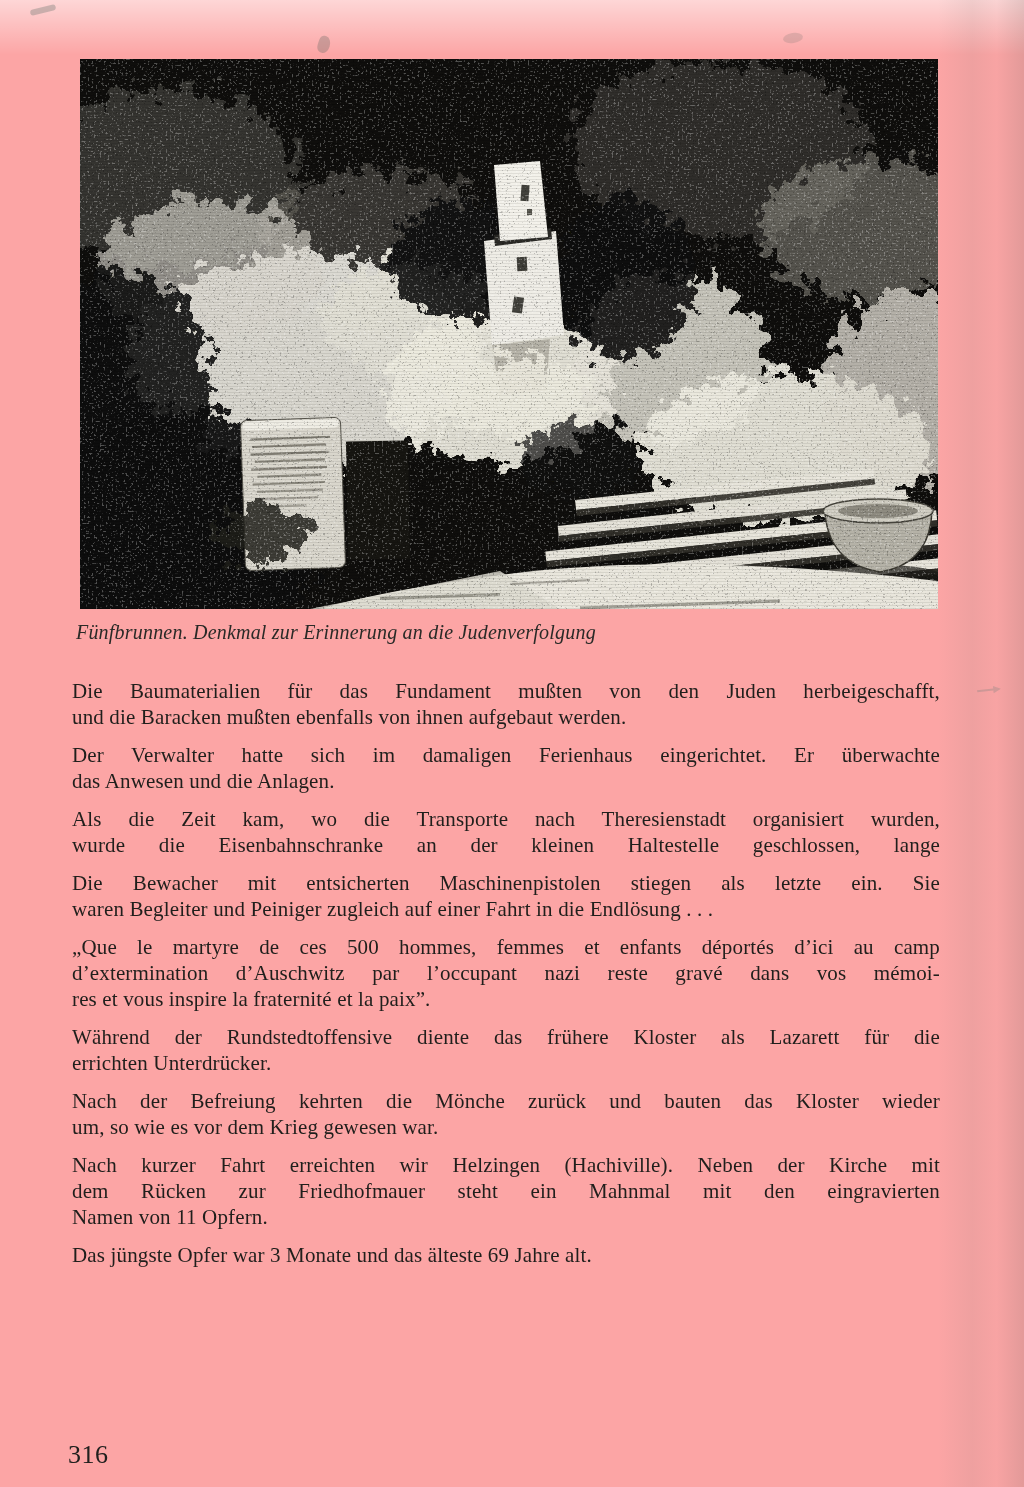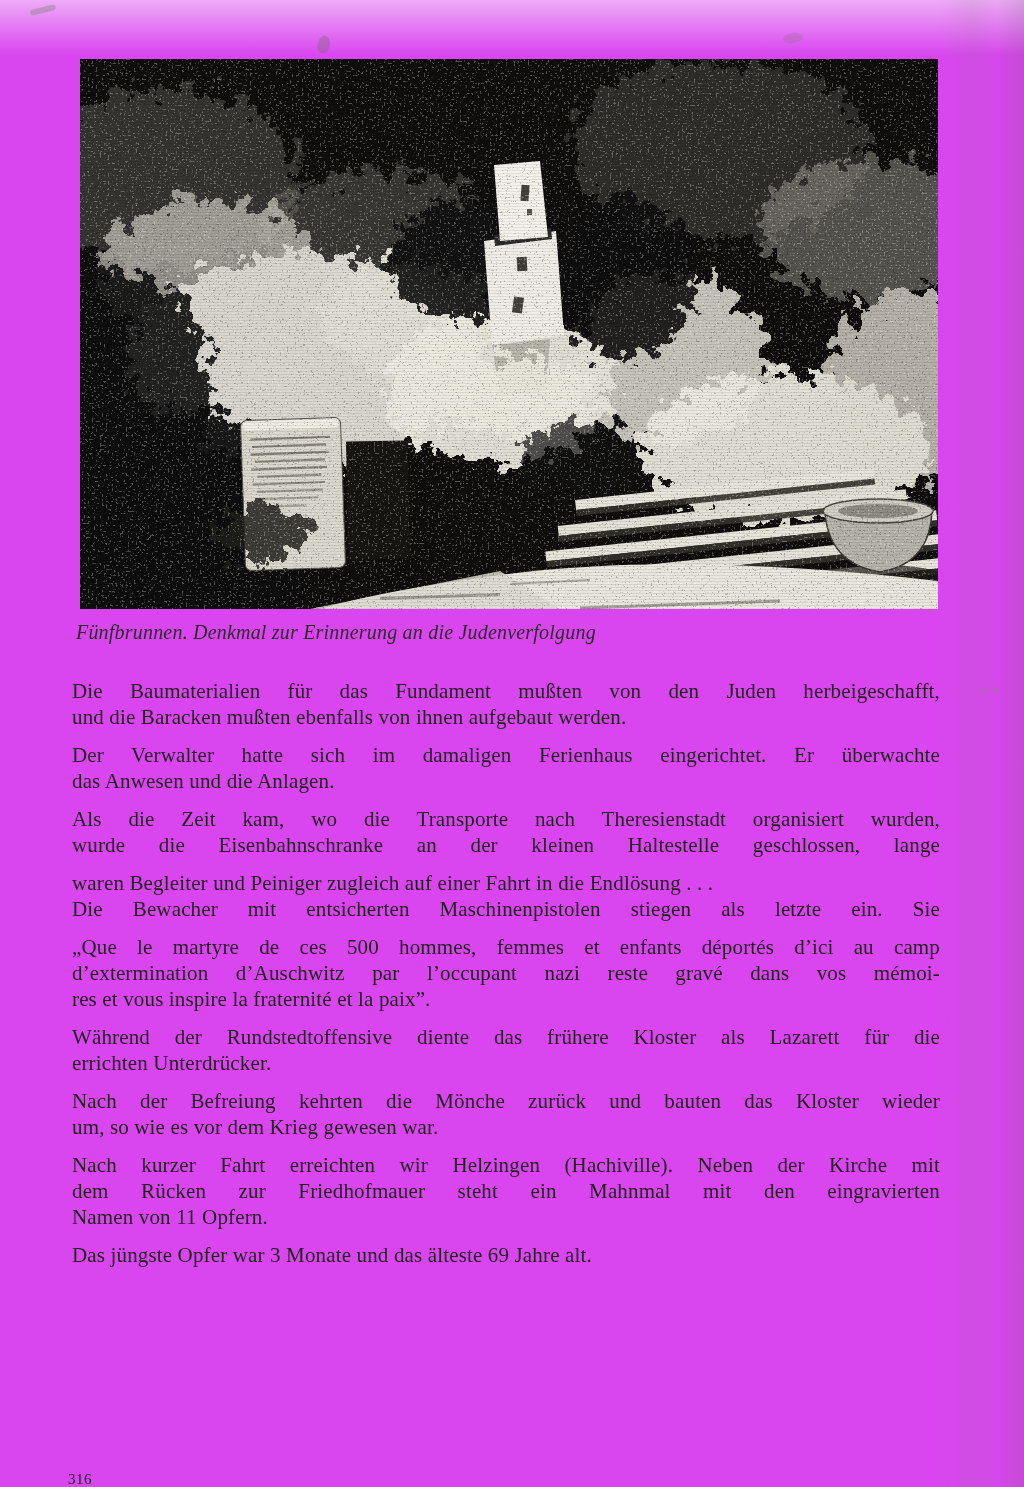--- a/index.html
+++ b/index.html
@@ -1,19 +1,19 @@
 <!DOCTYPE html>
 <html><head>
 <meta charset="utf-8">
 <style>
   html,body{margin:0;padding:0;background:#e8e7e3;}
   .page{
     position:relative;
     width:1024px;height:1487px;
-    background:#d946ef;
+    background:#fca5a5;
     overflow:hidden;
     font-family:"Liberation Serif","DejaVu Serif",serif;
     color:#1e1d1b;
   }
   
   .edge-shade{
     position:absolute;right:0;top:0;width:86px;height:100%;
     background:linear-gradient(to right,
       rgba(120,118,112,0) 0%,
       rgba(120,118,112,0.10) 40%,
@@ -58,21 +58,21 @@
     white-space:normal;
   }
   .line.last{
     -moz-text-align-last:left;
     text-align-last:left;
   }
   .bold{font-weight:normal;}
 
   .page-number{
     position:absolute;left:68px;top:1440px;
-    font-size:15px;color:#21201e;letter-spacing:.5px;margin-top:31px;
+    font-size:26px;color:#21201e;letter-spacing:.5px;
   }
 </style>
 </head>
 <body>
 
 <div class="page">
 
   <div class="top-shade"></div>
 
   <div class="artifact a1"></div>
@@ -201,22 +201,22 @@
       </div>
       <div class="para">
         <div class="line"><span>Der Verwalter hatte sich im damaligen Ferienhaus eingerichtet. Er überwachte</span></div>
         <div class="line last"><span>das Anwesen und die Anlagen.</span></div>
       </div>
       <div class="para">
         <div class="line"><span>Als die Zeit kam, wo die Transporte nach Theresienstadt organisiert wurden,</span></div>
         <div class="line"><span>wurde die Eisenbahnschranke an der kleinen Haltestelle geschlossen, lange</span></div>
       </div>
       <div class="para">
+        <div class="line"><span>Die Bewacher mit entsicherten Maschinenpistolen stiegen als letzte ein. Sie</span></div>
         <div class="line last"><span>waren Begleiter und Peiniger zugleich auf einer Fahrt in die Endlösung . . .</span></div>
-        <div class="line"><span>Die Bewacher mit entsicherten Maschinenpistolen stiegen als letzte ein. Sie</span></div>
       </div>
       <div class="para">
       </div>
       <div class="para">
         <div class="line"><span>„Que le martyre de ces 500 hommes, femmes et enfants déportés d’ici au camp</span></div>
         <div class="line"><span>d’extermination d’Auschwitz par l’occupant nazi reste gravé dans vos mémoi-</span></div>
         <div class="line last"><span>res et vous inspire la fraternité et la paix”.</span></div>
       </div>
       <div class="para">
         <div class="line"><span>Während der Rundstedtoffensive diente das frühere Kloster als Lazarett für die</span></div>

